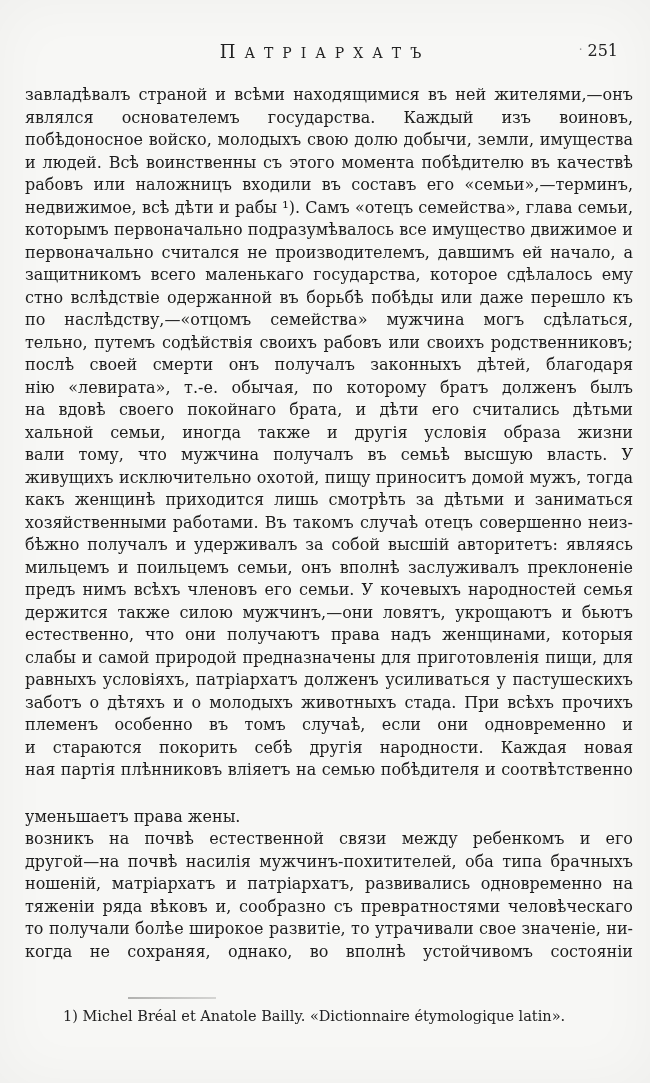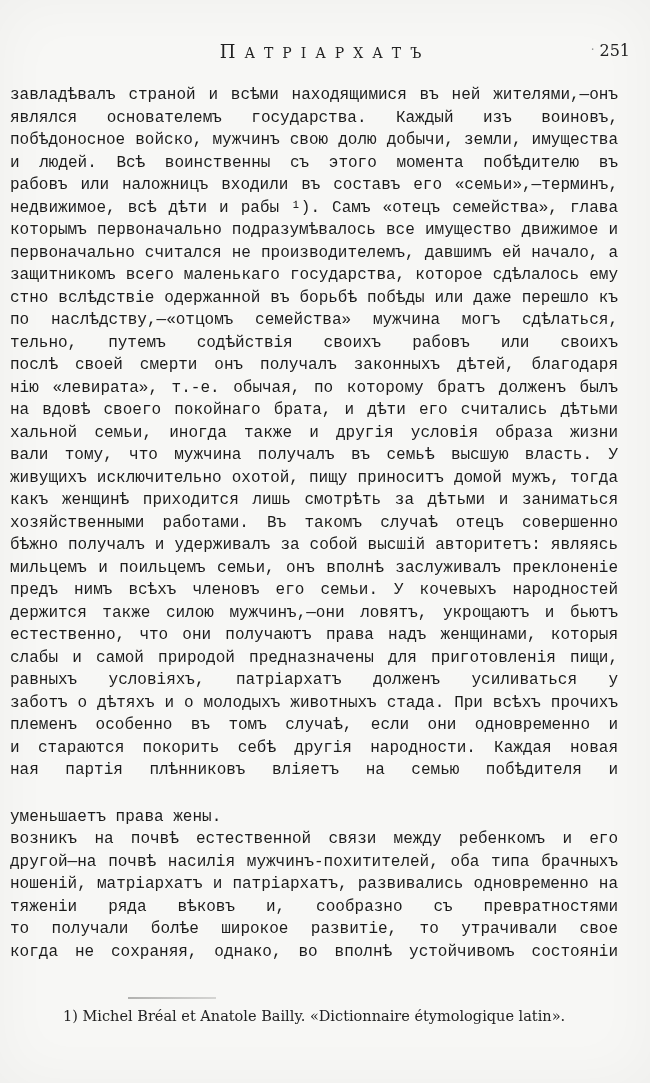--- a/index.html
+++ b/index.html
@@ -34,36 +34,35 @@
     letter-spacing: 9px;
     text-transform: uppercase;
     color: #222;
   }
   .running-title::first-letter {
     font-size: 18px;
   }
   .page-number {
     position: absolute;
     top: 0px;
-    right: 20px;
+    right: 32px;
     font-size: 16px;
     color: #222;
   }
   .page-number .speck {
     opacity: 0.45;
     font-size: 12px;
     margin-right: 5px;
     vertical-align: 2px;
   }
   .body-text {
     position: absolute;
     top: 84px;
-    left: 10px;
+    left: 25px;
     width: 608px;
-    font-family: Liberation Mono, monospace;
   }
   .line {
     height: 22.5px;
     line-height: 22.5px;
     font-size: 16px;
     text-align: justify;
     text-align-last: justify;
     white-space: normal;
     overflow: hidden;
   }
@@ -103,21 +102,21 @@
     <div class="running-title">Патріархатъ</div>
     <div class="page-number">
       <span class="speck">·</span><span>251</span>
     </div>
   </div>
 
   <div class="body-text">
 
   <div class="line">завладѣвалъ страной и всѣми находящимися въ ней жителями,—онъ</div>
       <div class="line">являлся основателемъ государства. Каждый изъ воиновъ, составлявшихъ</div>
-      <div class="line">побѣдоносное войско, мужчинъ свою долю добычи, земли, имущества</div>
+      <div class="line">побѣдоносное войско, молодыхъ свою долю добычи, земли, имущества</div>
       <div class="line">и людей. Всѣ воинственны съ этого момента побѣдителю въ качествѣ</div>
       <div class="line">рабовъ или наложницъ входили въ составъ его «семьи»,—терминъ, подъ</div>
       <div class="line">недвижимое, всѣ дѣти и рабы ¹). Самъ «отецъ семейства», глава семьи,</div>
       <div class="line">которымъ первоначально подразумѣвалось все имущество движимое и</div>
       <div class="line">первоначально считался не производителемъ, давшимъ ей начало, а лишь</div>
       <div class="line">защитникомъ всего маленькаго государства, которое сдѣлалось ему подвла-</div>
       <div class="line">стно вслѣдствіе одержанной въ борьбѣ побѣды или даже перешло къ нему</div>
       <div class="line">по наслѣдству,—«отцомъ семейства» мужчина могъ сдѣлаться, слѣдова-</div>
       <div class="line">тельно, путемъ содѣйствія своихъ рабовъ или своихъ родственниковъ; даже</div>
       <div class="line">послѣ своей смерти онъ получалъ законныхъ дѣтей, благодаря установле-</div>

